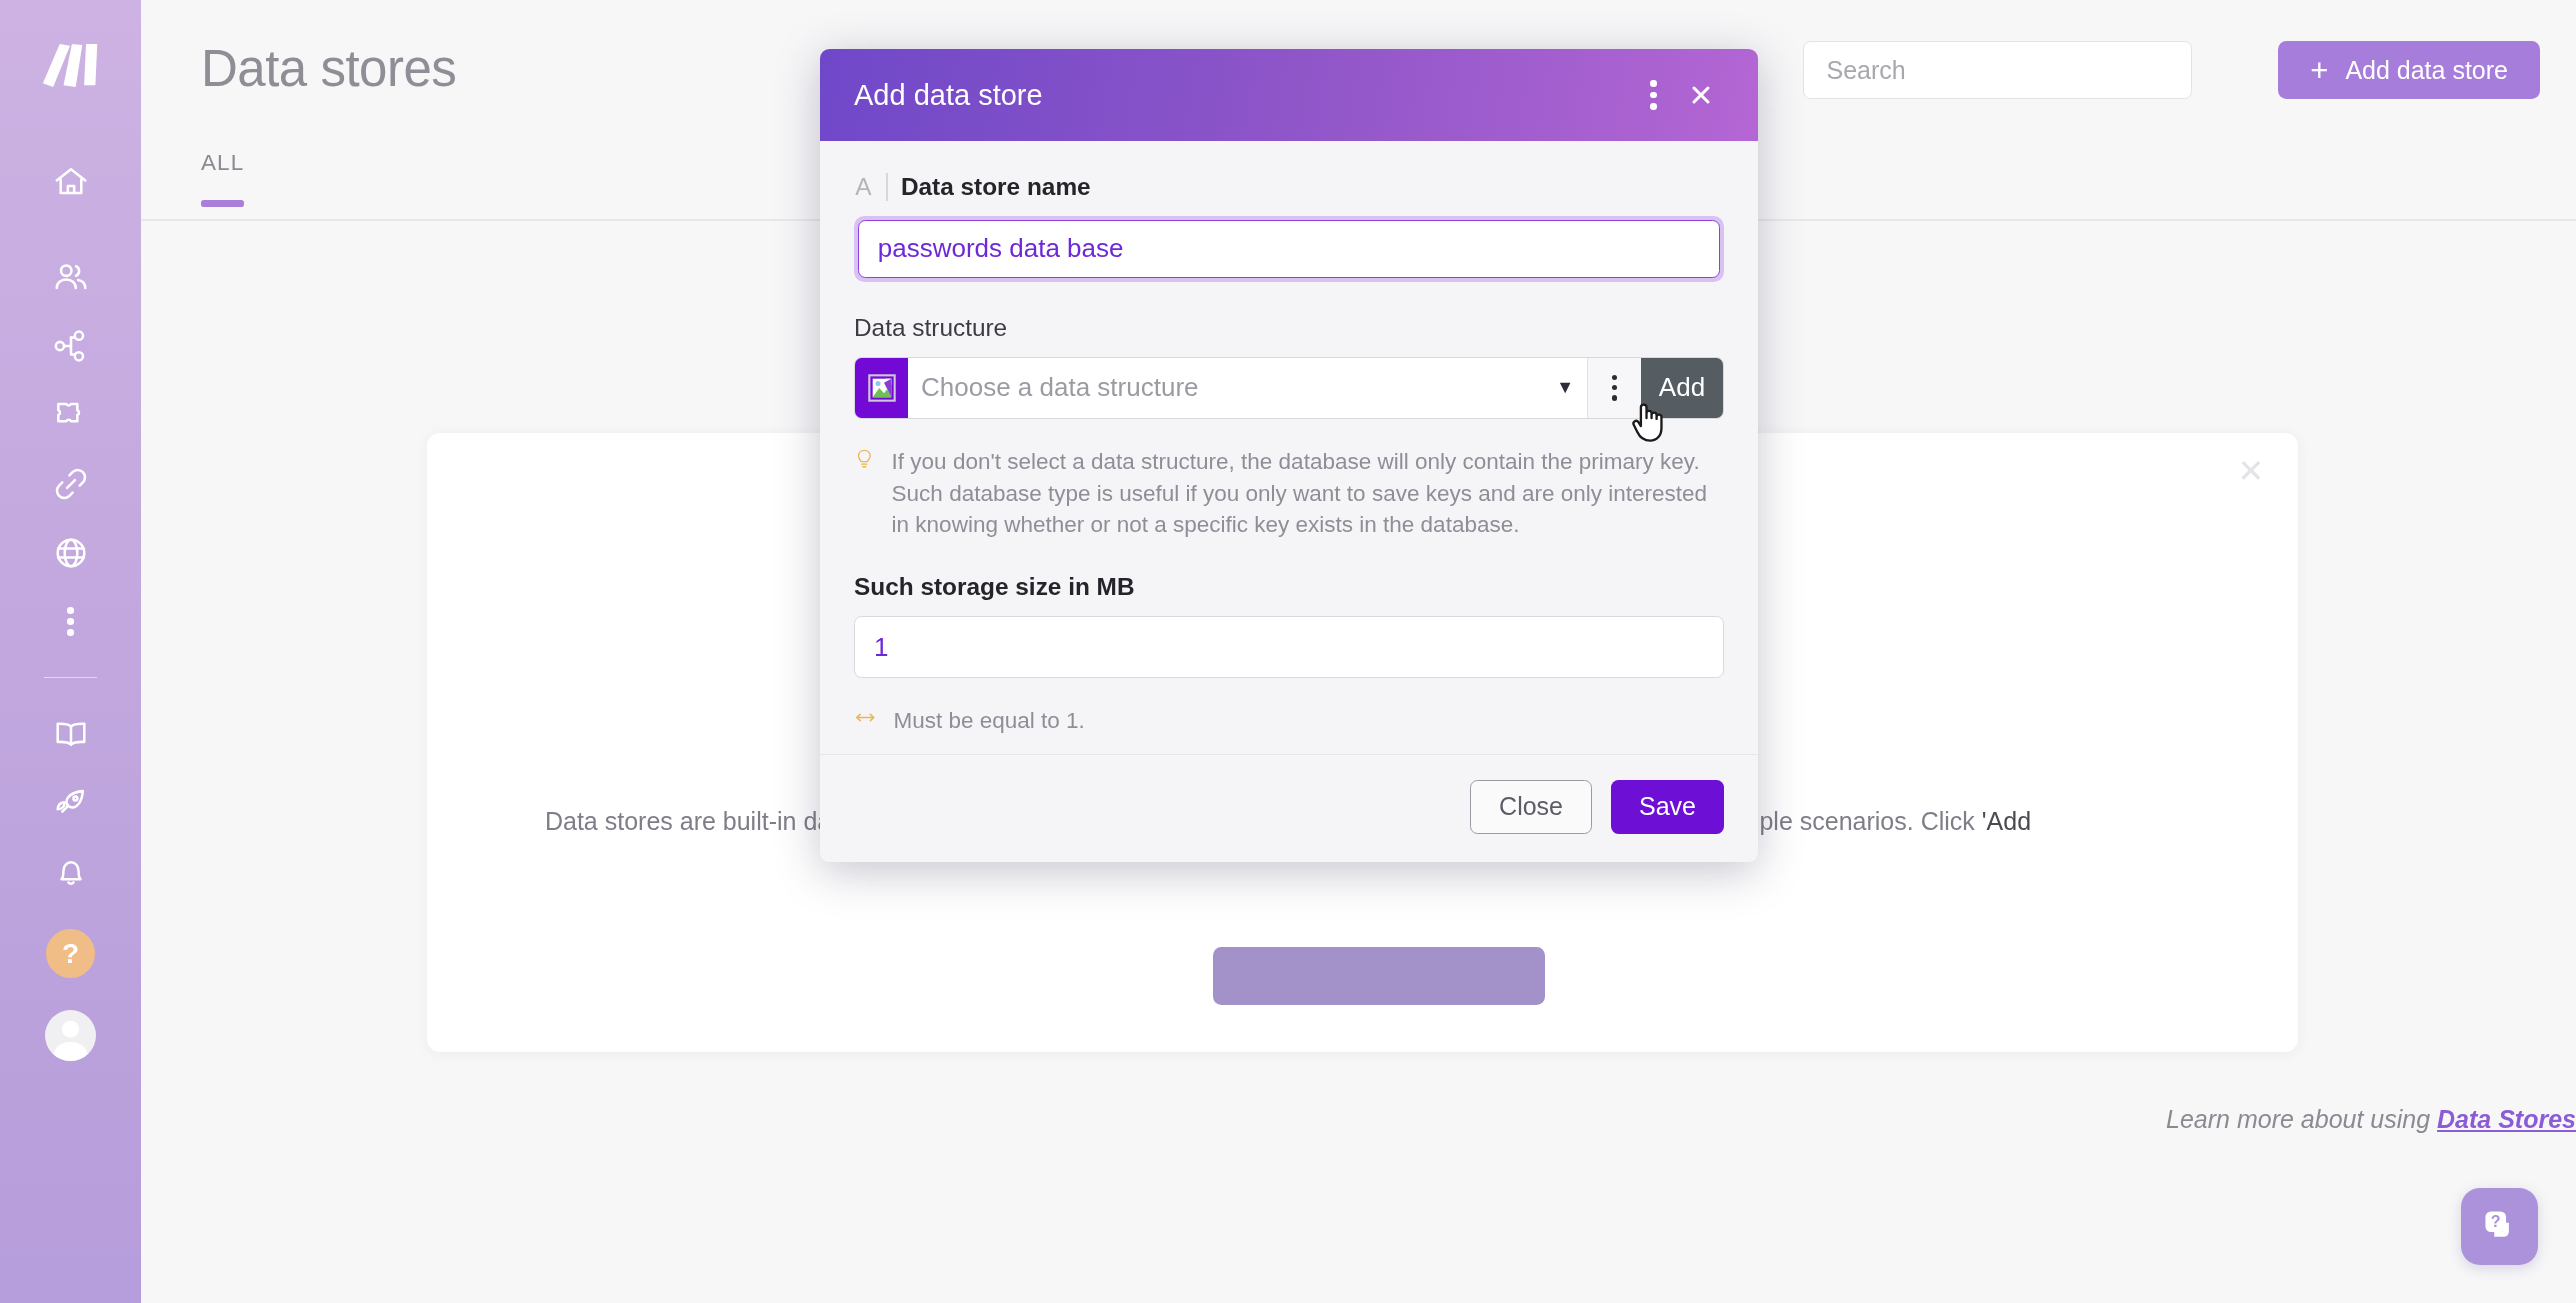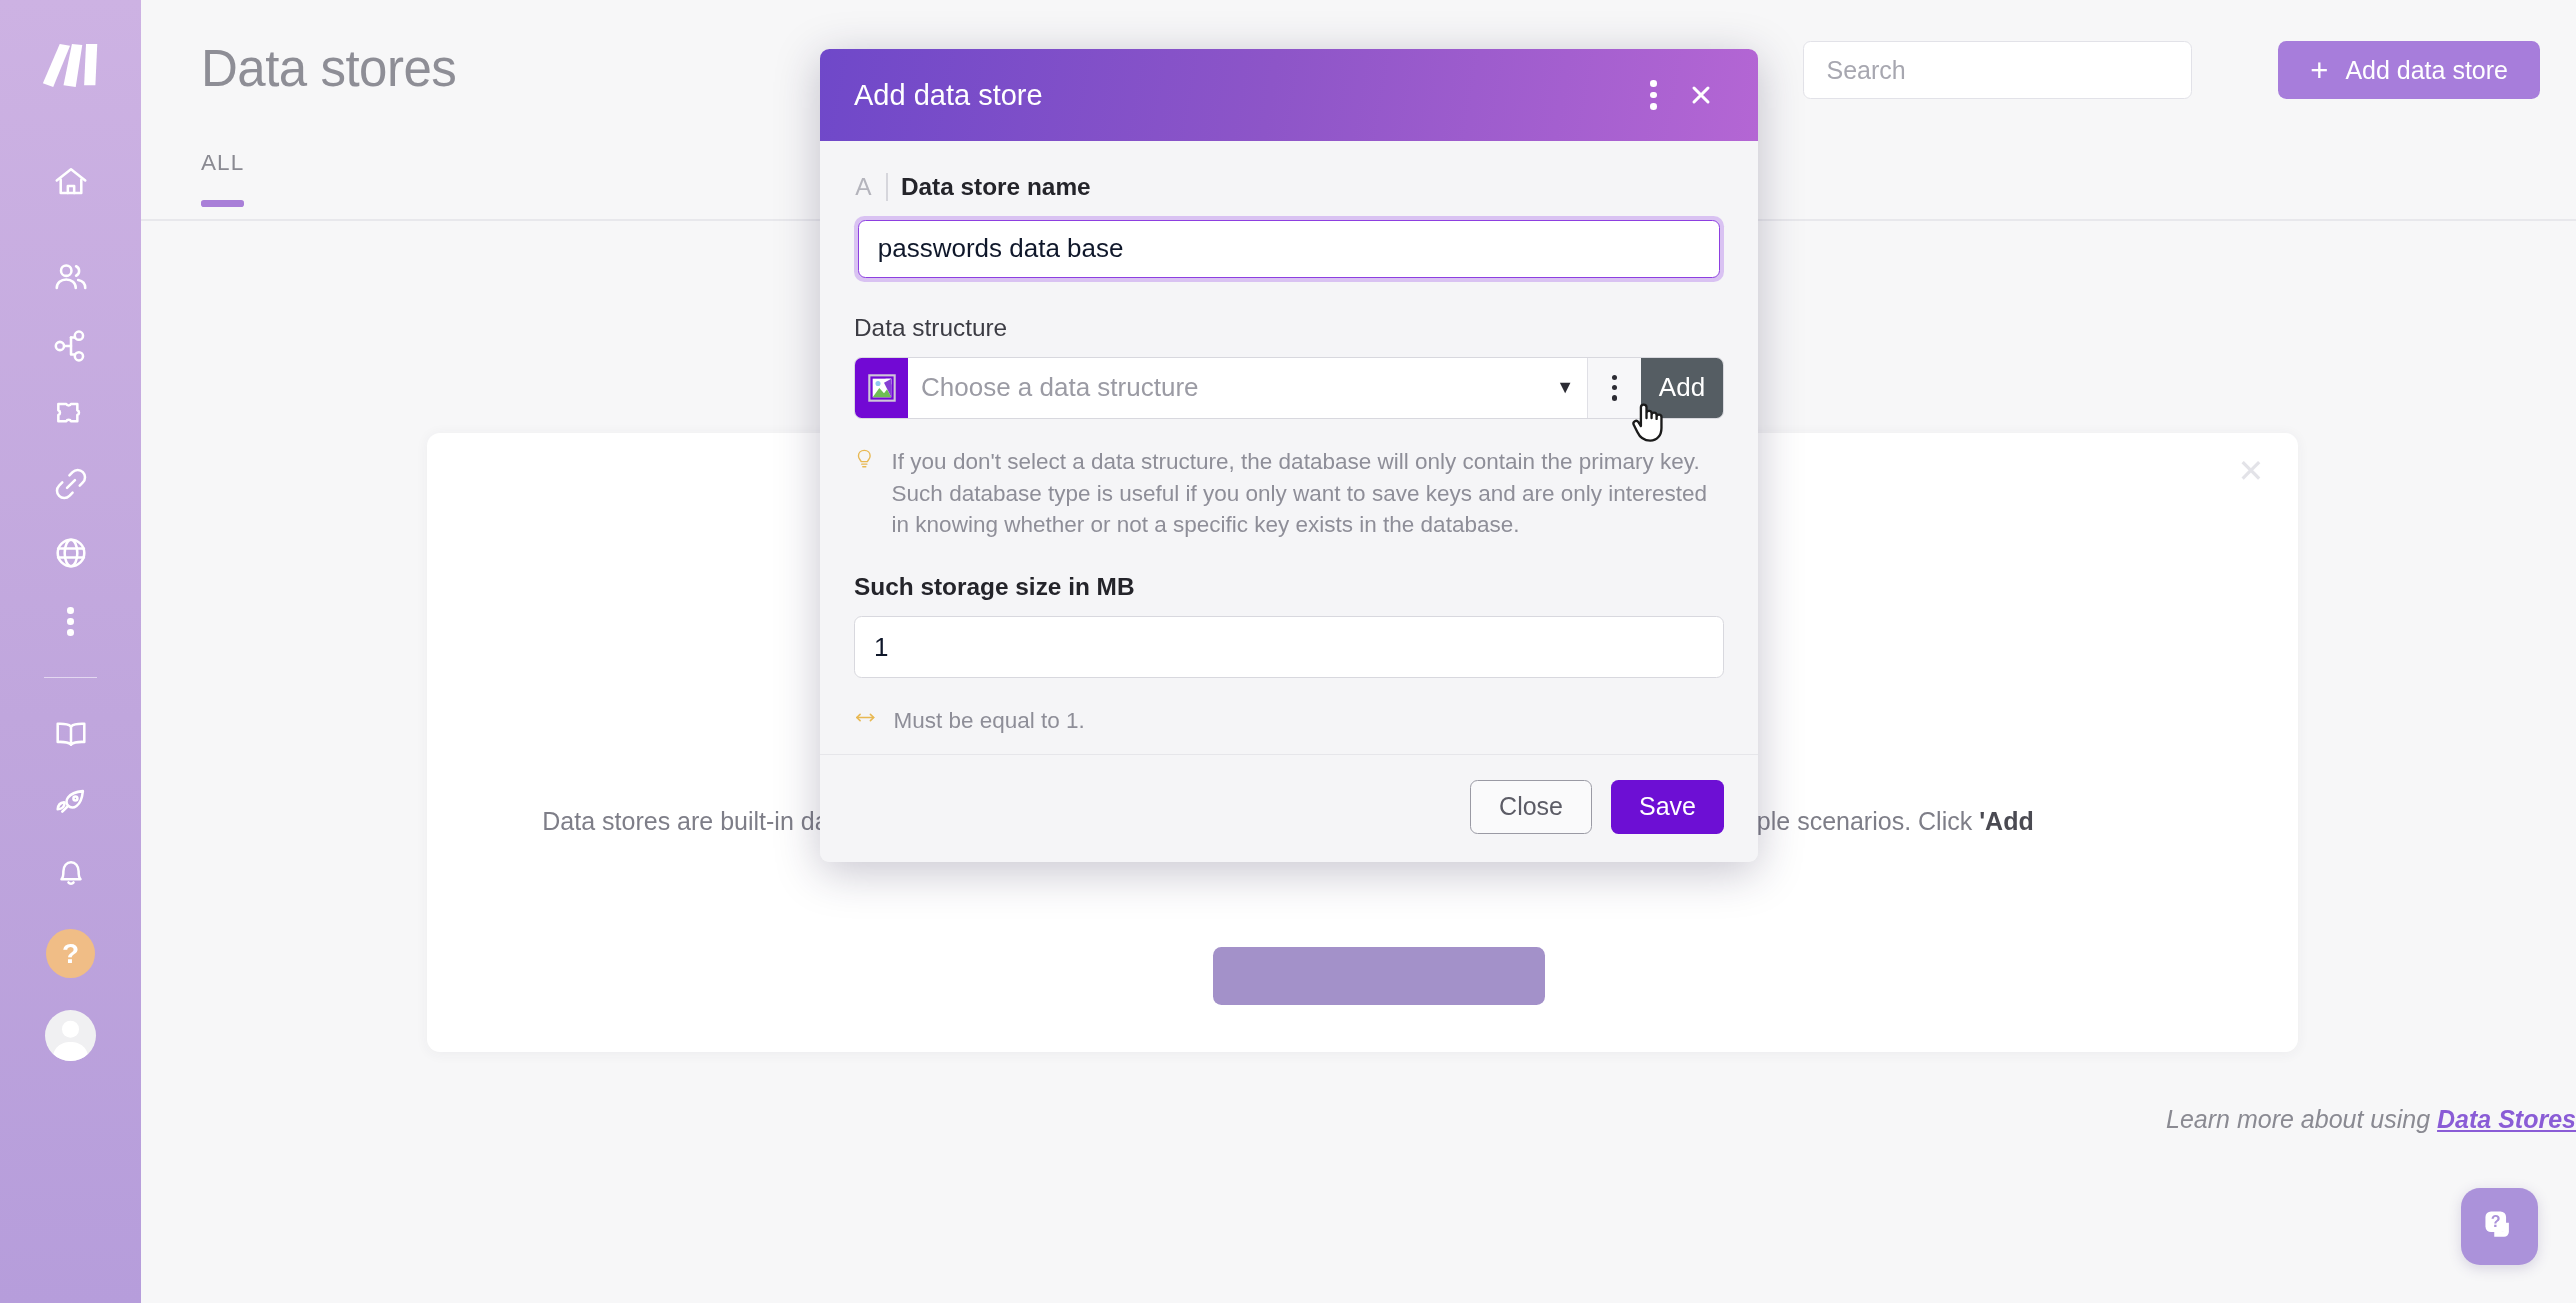--- a/index.html
+++ b/index.html
@@ -157,21 +157,21 @@
     line-height: 1;
   }
   #empty-text {
     position: absolute;
     left: 0; right: 0; top: 807px;
     text-align: center;
     font-size: 25px;
     color: #7e7e88;
     white-space: nowrap;
   }
-  #empty-text b { color: #4a4a52; font-weight: bold; }
+  #empty-text b { color: #4a4a52; font-weight: normal; }
   #empty-btn {
     position: absolute;
     left: 1213px; top: 947px;
     width: 332px; height: 58px;
     background: #a391c9;
     border-radius: 8.4px;
   }
 
   #learn-more {
     position: absolute;
@@ -260,21 +260,21 @@
     border-radius: 10.3px;
     background: #d9c2f2;
   }
   .text-input {
     width: 100%;
     height: 58px;
     border: 1.9px solid #8d3fe0;
     border-radius: 7.5px;
     background: #ffffff;
     font-size: 26px;
-    color: #0f172a;
+    color: #6d28d9;
     padding: 0 19px;
     outline: none;
     font-family: "Liberation Sans", sans-serif;
   }
   .text-input.plain {
     border: 1.9px solid #d8d8de;
     height: 62px;
   }
 
   .section-gap { height: 32px; }

